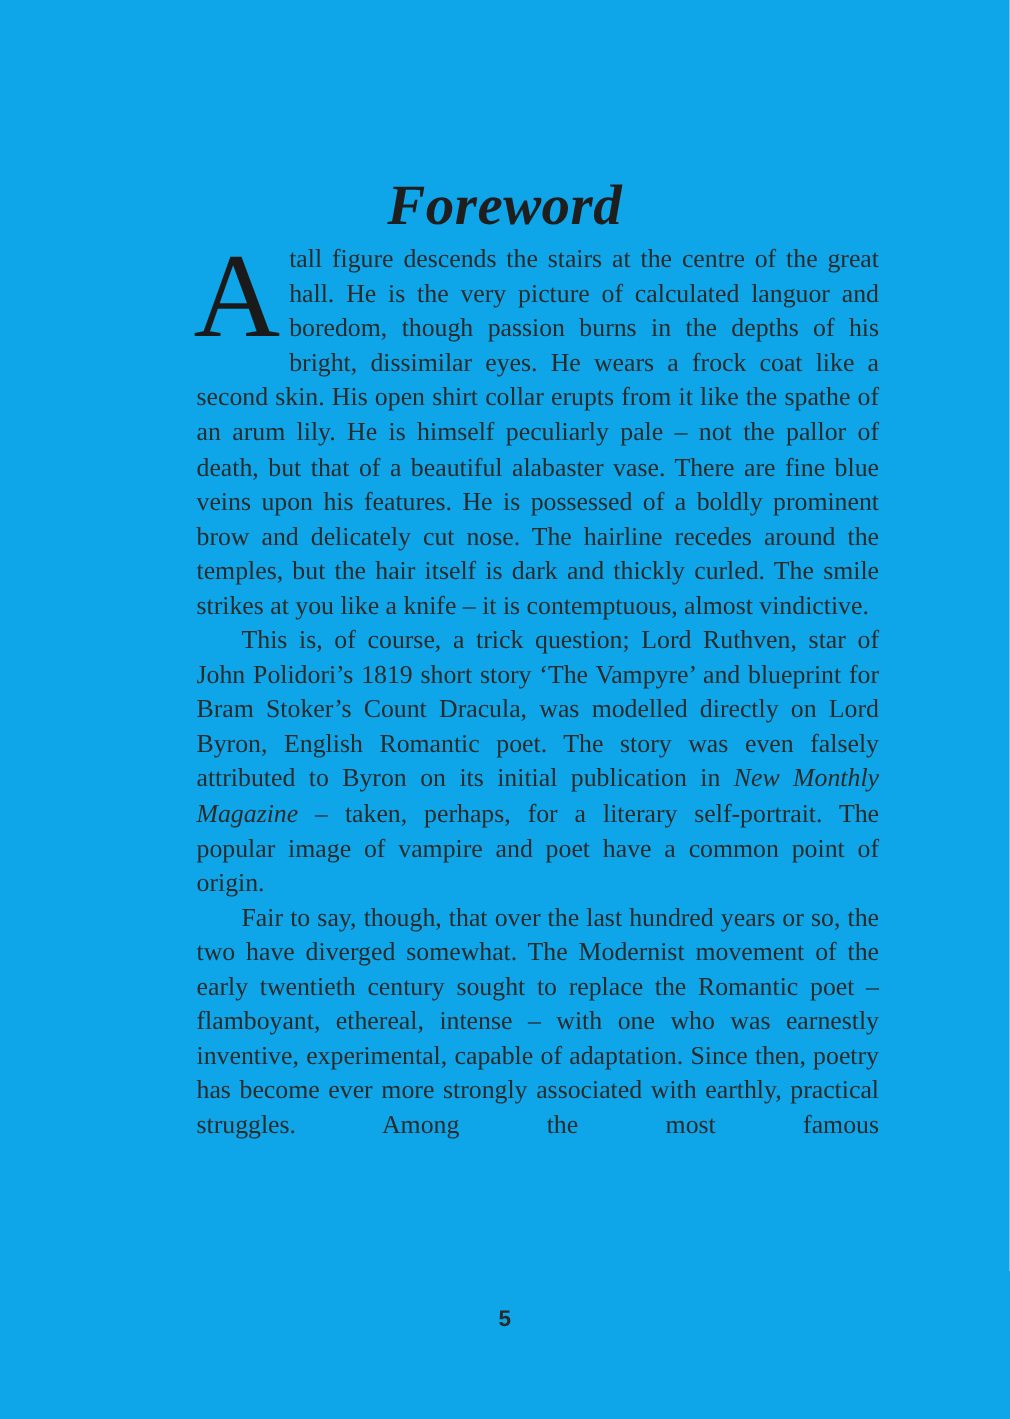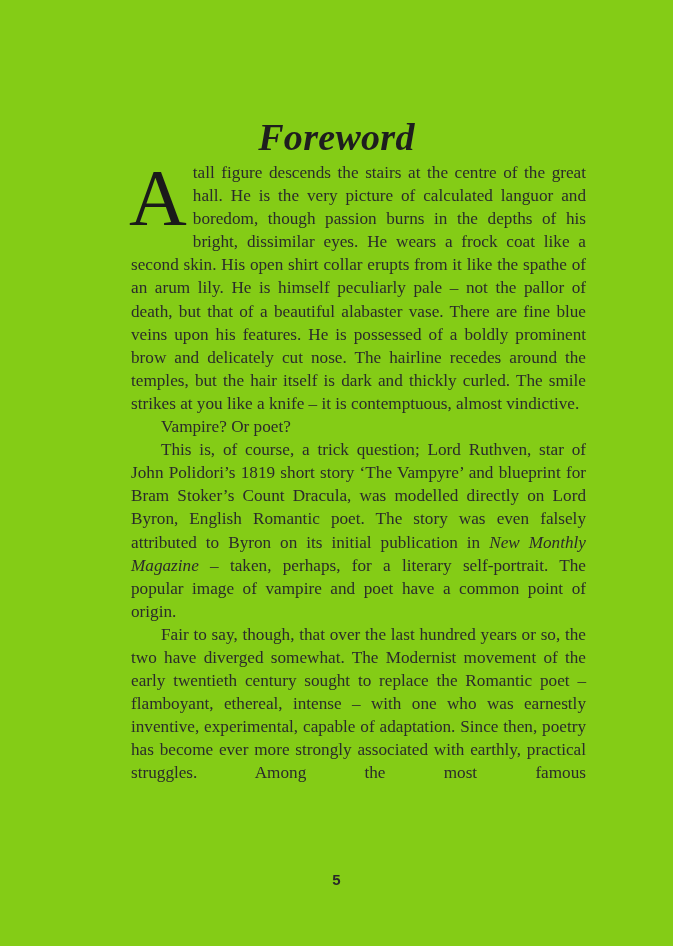--- a/index.html
+++ b/index.html
@@ -13,21 +13,21 @@
       position: relative;
       overflow: hidden;
       font-family: "Liberation Serif", "DejaVu Serif", serif;
       color: #2a2a2a;
     }
     .page {
       position: absolute;
       left: 0; top: 0;
       width: 673px;
       height: 946px;
-      background: #84cc16;
+      background: #0ea5e9;
     }
     .title {
       position: absolute;
       left: 0;
       width: 673px;
       top: 88px;
       text-align: center;
       font-style: italic;
       font-size: 38px;
       line-height: 48px;
@@ -79,20 +79,19 @@
 <body>
 
 <div class="page">
 
   <h1 class="title">Foreword</h1>
 
   <div class="body-text">
     <p class="first">
       <span class="dropcap">A</span><span>tall figure descends the stairs at the centre of the great hall. He is the very picture of calculated languor and boredom, though passion burns in the depths of his bright, dissimilar eyes. He wears a frock coat like a second skin. His open shirt collar erupts from it like the spathe of an arum lily. He is himself peculiarly pale – not the pallor of death, but that of a beautiful alabaster vase. There are fine blue veins upon his features. He is possessed of a boldly prominent brow and delicately cut nose. The hairline recedes around the temples, but the hair itself is dark and thickly curled. The smile strikes at you like a knife – it is contemptuous, almost vindictive.</span>
     </p>
-    <p><span>Vampire? Or poet?</span></p>
     <p><span>This is, of course, a trick question; Lord Ruthven, star of John Polidori’s 1819 short story ‘The Vampyre’ and blueprint for Bram Stoker’s Count Dracula, was modelled directly on Lord Byron, English Romantic poet. The story was even falsely attributed to Byron on its initial publication in </span><span class="it">New Monthly Magazine</span><span> – taken, perhaps, for a literary self-portrait. The popular image of vampire and poet have a common point of origin.</span></p>
     <p style="text-align-last: justify;"><span>Fair to say, though, that over the last hundred years or so, the two have diverged somewhat. The Modernist movement of the early twentieth century sought to replace the Romantic poet – flamboyant, ethereal, intense – with one who was earnestly inventive, experimental, capable of adaptation. Since then, poetry has become ever more strongly associated with earthly, practical struggles. Among the most famous</span></p>
   </div>
 
   <div class="page-number">5</div>
 
 </div>
 
 </body></html>

